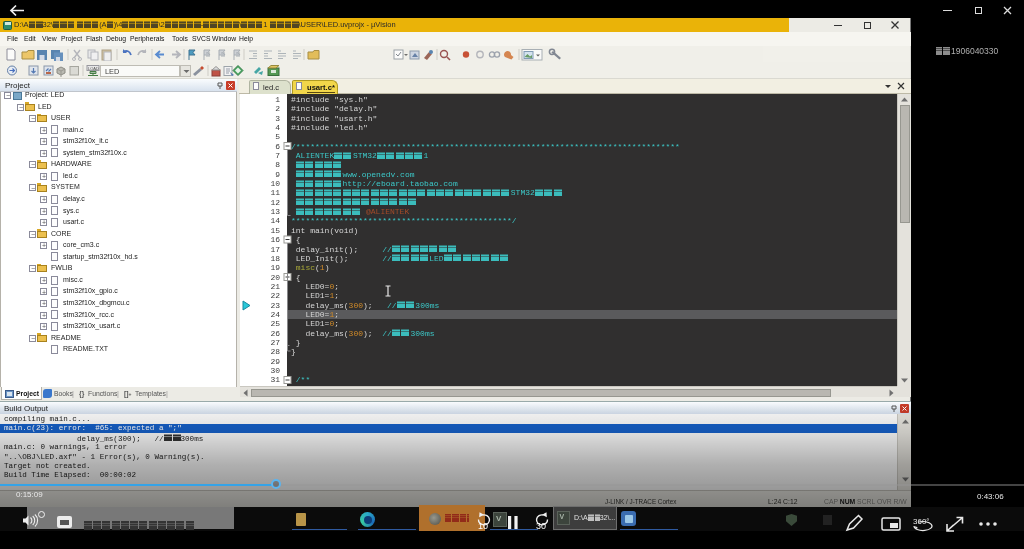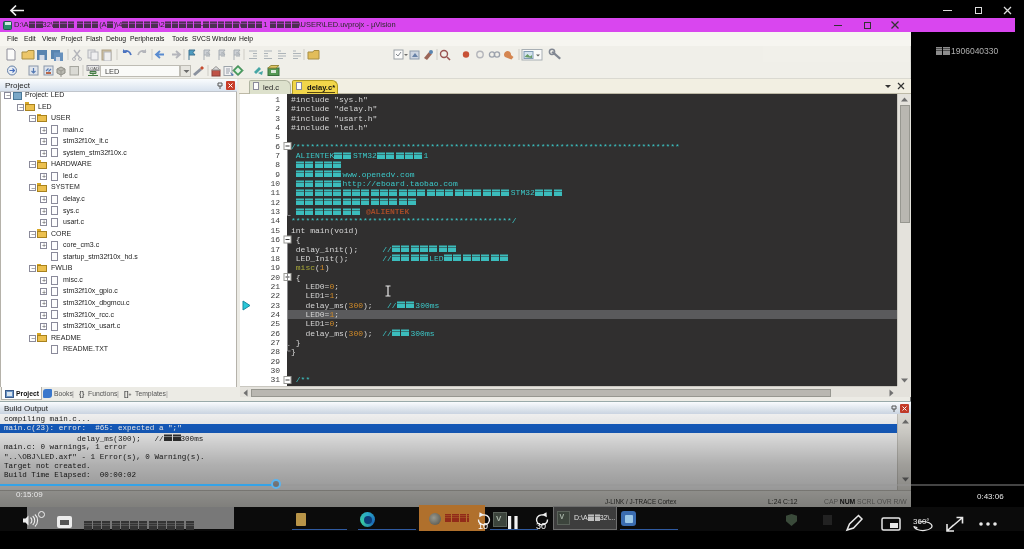--- a/index.html
+++ b/index.html
@@ -5,38 +5,38 @@
 html,body{margin:0;padding:0;background:#000;width:1024px;height:549px;overflow:hidden;
   font-family:"Liberation Sans",sans-serif;}
 *{box-sizing:border-box}
 .a{position:absolute}
 
 .zh{display:inline-block;vertical-align:-10%;-webkit-mask-image:repeating-linear-gradient(0deg,#000 0,#000 1.6px,rgba(0,0,0,.55) 1.6px,rgba(0,0,0,.55) 2.4px);
   background:repeating-linear-gradient(90deg,currentColor 0px,currentColor 6.2px,transparent 6.2px,transparent 7.5px);
   opacity:.8}
 
 #win{left:0px;top:18px;width:911px;height:489px;background:#ecebe5;border-right:1px solid #777;}
-#titlebar{left:0px;top:18px;width:1015px;height:14px;background:#d946ef;font-size:7.5px;color:#2a2a2a;}
+#titlebar{left:0px;top:18px;width:789px;height:14px;background:#eab308;font-size:7.5px;color:#2a2a2a;}
 #menubar{left:0px;top:32px;width:911px;height:14px;background:#f6f5f0;font-size:6.8px;color:#111;}
 #toolbar1{left:0px;top:46px;width:911px;height:16px;background:#f1f0ea;}
 #toolbar2{left:0px;top:62px;width:911px;height:17px;background:#f1f0ea;border-bottom:1px solid #d8d6ce;}
 .mi{position:absolute;top:2.5px}
 
 #proj{left:0px;top:79px;width:237px;height:322px;background:#fff;border:1px solid #b5b2aa;}
 #projhdr{left:0px;top:79px;width:237px;height:13px;background:linear-gradient(180deg,#fafcfe,#d8e2ee);
   font-size:8px;color:#222;border-bottom:1px solid #c0c5cc}
 #tree{font-size:7px;color:#1c1c1c;}
 #projtabs{left:0px;top:387px;width:237px;height:14px;background:#ecebe5;font-size:7.4px;color:#555}
 
 #edtabs{left:239px;top:79px;width:672px;height:15px;background:#f2efe2;border-bottom:1px solid #bdb9a6;}
 #gutter{left:240px;top:94px;width:47px;height:292px;background:#fff;}
 #codearea{left:287px;top:94px;width:610px;height:292px;background:#302f2f;}
 #linenums{left:240px;top:95px;font-family:"Liberation Mono",monospace;font-size:8px;line-height:9.35px;color:#3c3c3c;text-align:right;width:40px;white-space:pre;}
 #code{left:291px;top:95px;font-family:"Liberation Mono",monospace;font-size:8px;line-height:9.35px;color:#d6d6d6;white-space:pre;}
-#code b{font-weight:bold}
+#code b{font-weight:normal}
 .zc{display:inline-block;height:7px;vertical-align:-5%;-webkit-mask-image:repeating-linear-gradient(0deg,#000 0,#000 1.6px,rgba(0,0,0,.5) 1.6px,rgba(0,0,0,.5) 2.4px);
   background:repeating-linear-gradient(90deg,currentColor 0px,currentColor 7.9px,transparent 7.9px,transparent 9.35px);opacity:.92}
 .w2{width:18.7px}.w3{width:28px}.w4{width:37.4px}.w5{width:46.7px}.w6{width:56.1px}.w7{width:65.4px}.w12{width:112.2px}.w13{width:121.5px}
 #code .c{color:#3cc8c8}
 #code .n{color:#d08a28}
 #code .k{color:#a8a838}
 #code .r{color:#a34a28}
 #vscroll{left:897px;top:94px;width:14px;height:292px;background:#e4e2dc;border-left:1px solid #c9c7c0}
 #hscroll{left:240px;top:386px;width:657px;height:11px;background:#e4e2dc;border-top:1px solid #c9c7c0}
 
@@ -355,21 +355,21 @@
  <span class="a" style="left:124px;top:3px;color:#555;font-size:6.8px;font-weight:bold">[]<span style="font-size:5px">+</span></span>
  <span class="a" style="left:135px;top:3px;font-size:6.8px">Templates</span>
  <span class="a" style="left:166px;top:2px;color:#999">|</span>
 </div>
 <div class="a" id="edtabs">
  <span class="a" style="left:10px;top:1px;width:42px;height:14px;background:#dde1cc;border:1px solid #b0b4a0;border-bottom:0;border-radius:2px 6px 0 0"></span>
  <span class="a" style="left:14px;top:3px;width:6px;height:8px;background:#fdfdfd;border:1px solid #8a8a9a"></span>
  <span class="a" style="left:24px;top:3.5px;font-size:7.6px;color:#222">led.c</span>
  <span class="a" style="left:53px;top:1px;width:46px;height:14px;background:#f2d64a;border:1px solid #b09a20;border-bottom:0;border-radius:2px 6px 0 0"></span>
  <span class="a" style="left:57px;top:3px;width:6px;height:8px;background:#fdfdfd;border:1px solid #8a8a9a"></span>
- <span class="a" style="left:68px;top:3.5px;font-size:7.6px;color:#111;font-weight:bold;border-bottom:1.5px solid #5a4a10;padding-bottom:.5px">delay.c*</span>
+ <span class="a" style="left:68px;top:3.5px;font-size:7.6px;color:#111;font-weight:bold;border-bottom:1.5px solid #5a4a10;padding-bottom:.5px">usart.c*</span>
  <svg class="a" style="left:645px;top:5px" width="8" height="6" viewBox="0 0 8 6">
       <path d="M1 1l3 3 3-3" fill="#333"></path>
     </svg>
  <svg class="a" style="left:658px;top:3px" width="8" height="8" viewBox="0 0 8 8">
       <path d="M1 1l6 6M7 1l-6 6" stroke="#333" stroke-width="1.2"></path>
     </svg>
 </div>
 <div class="a" id="gutter"></div>
 <div class="a" id="codearea"></div>
 <div class="a" style="left:287px;top:310.1px;width:610px;height:9.3px;background:#5a5a5c"></div>

